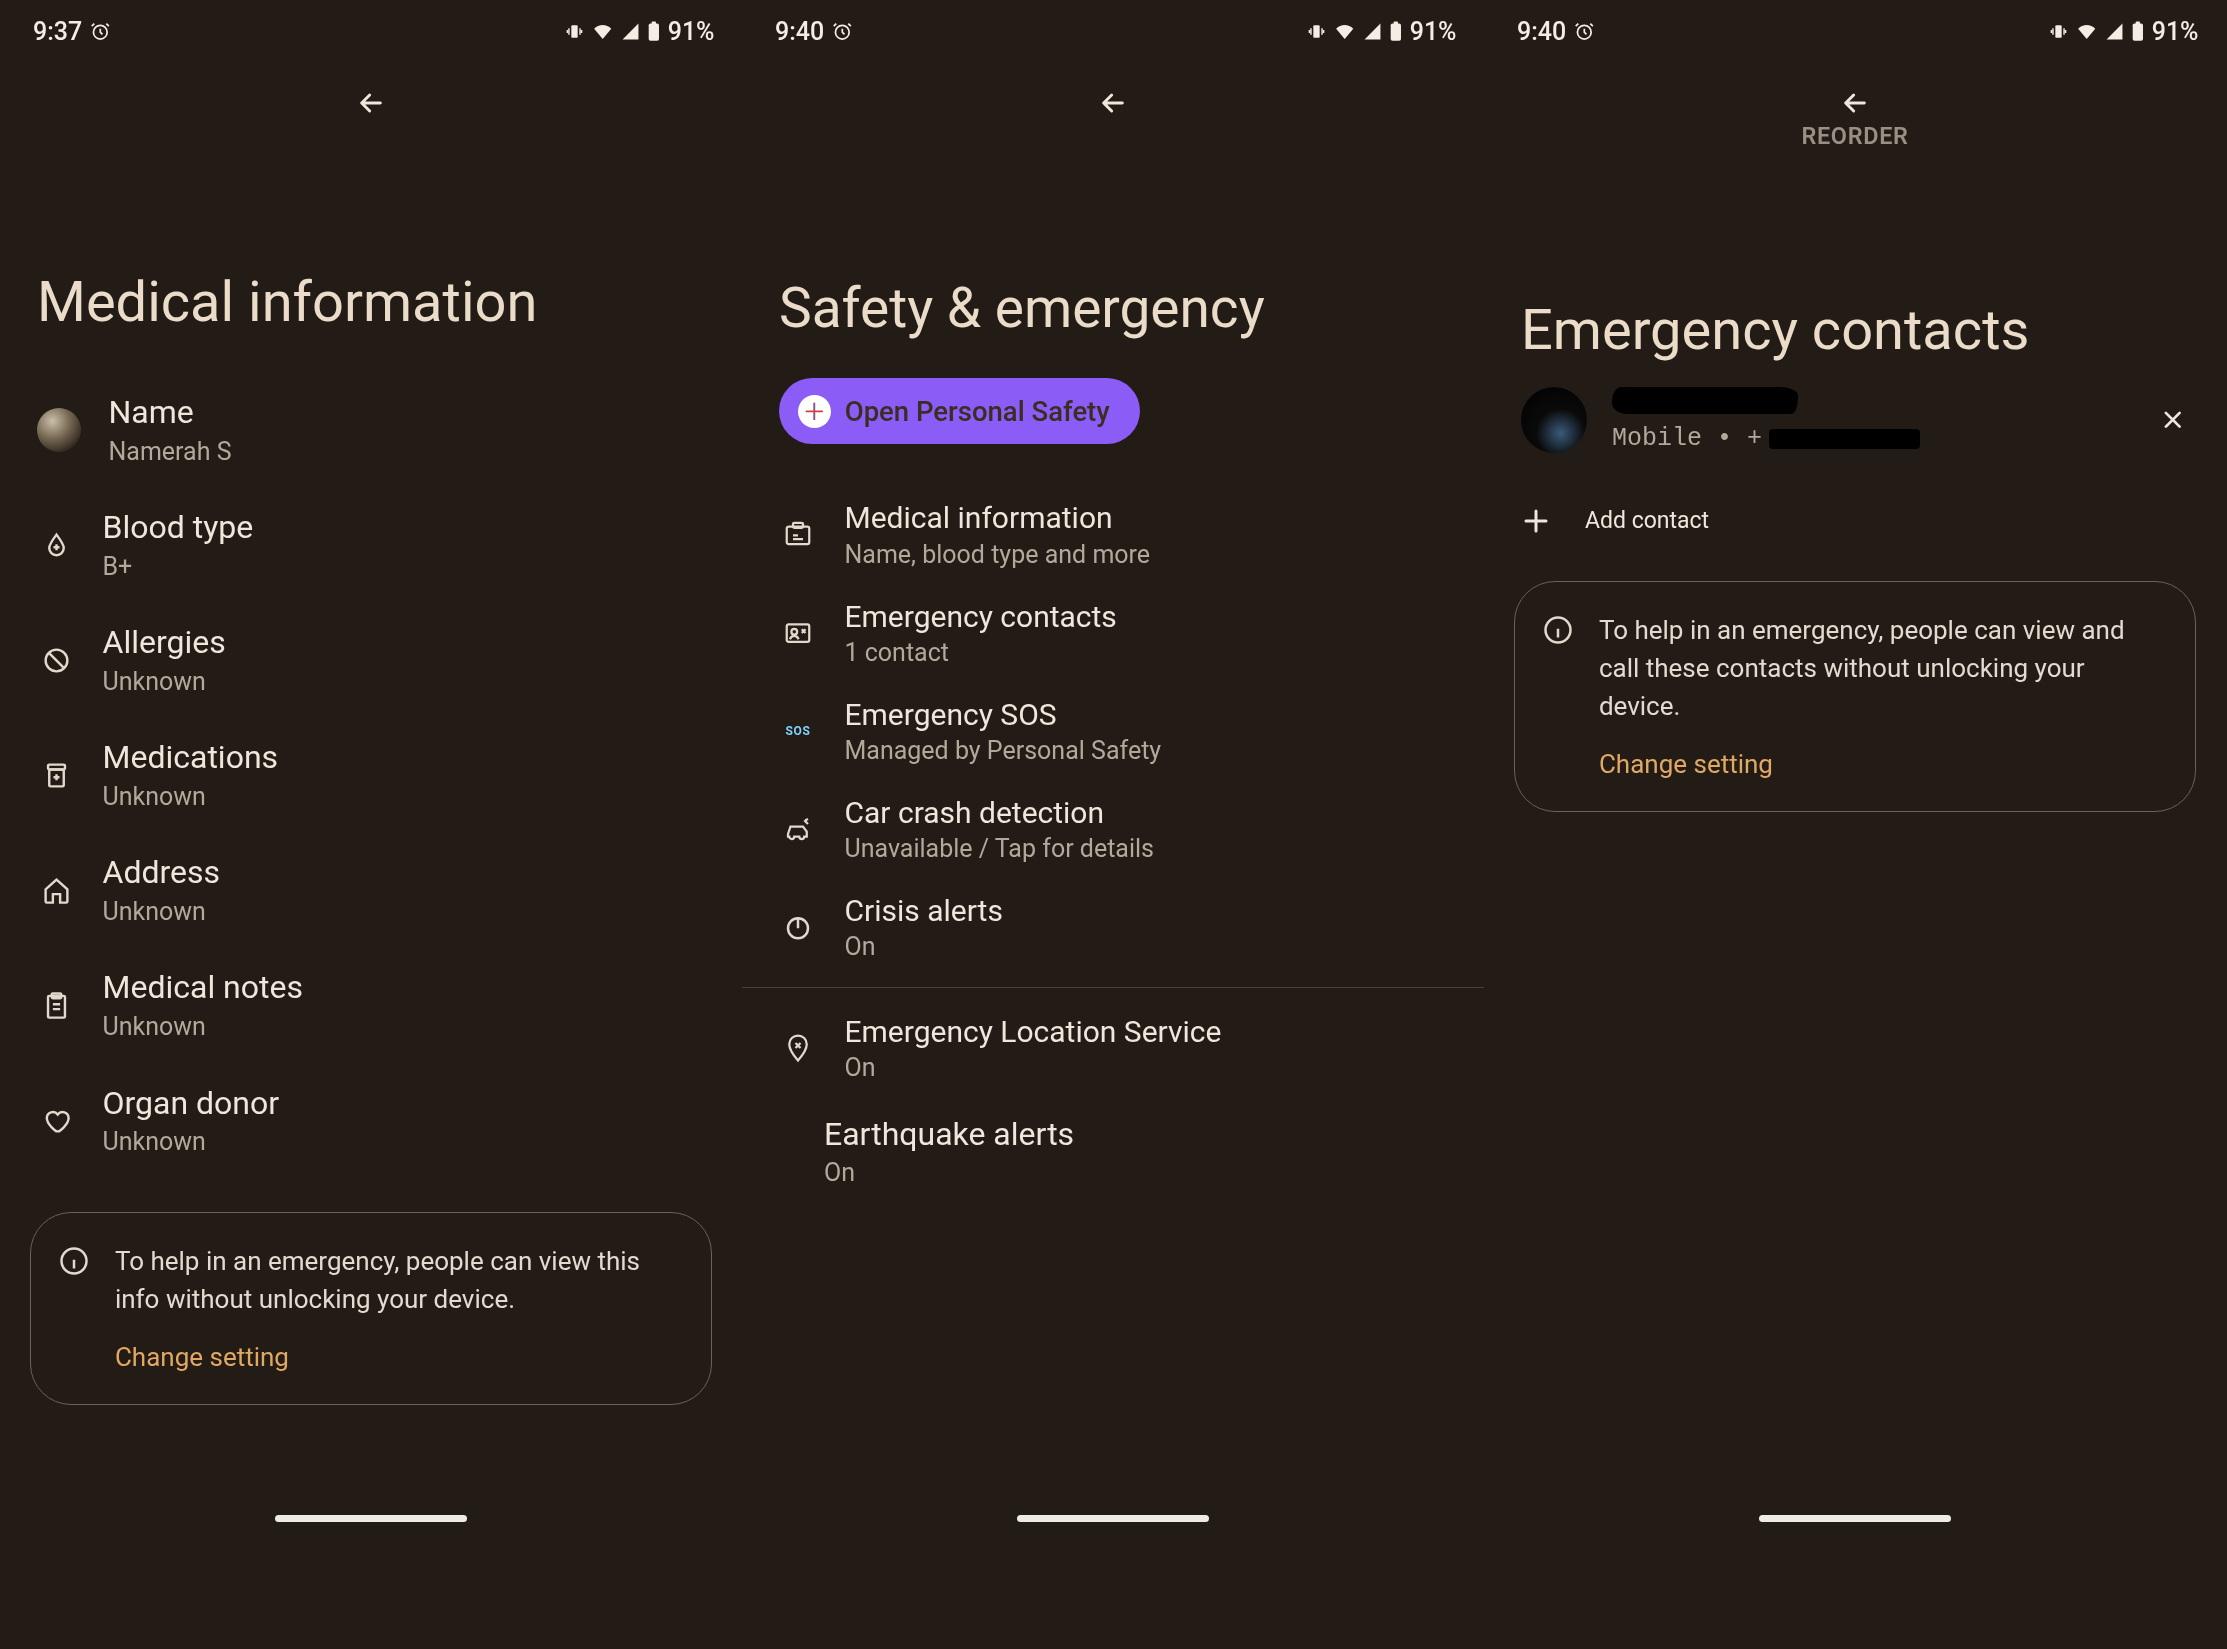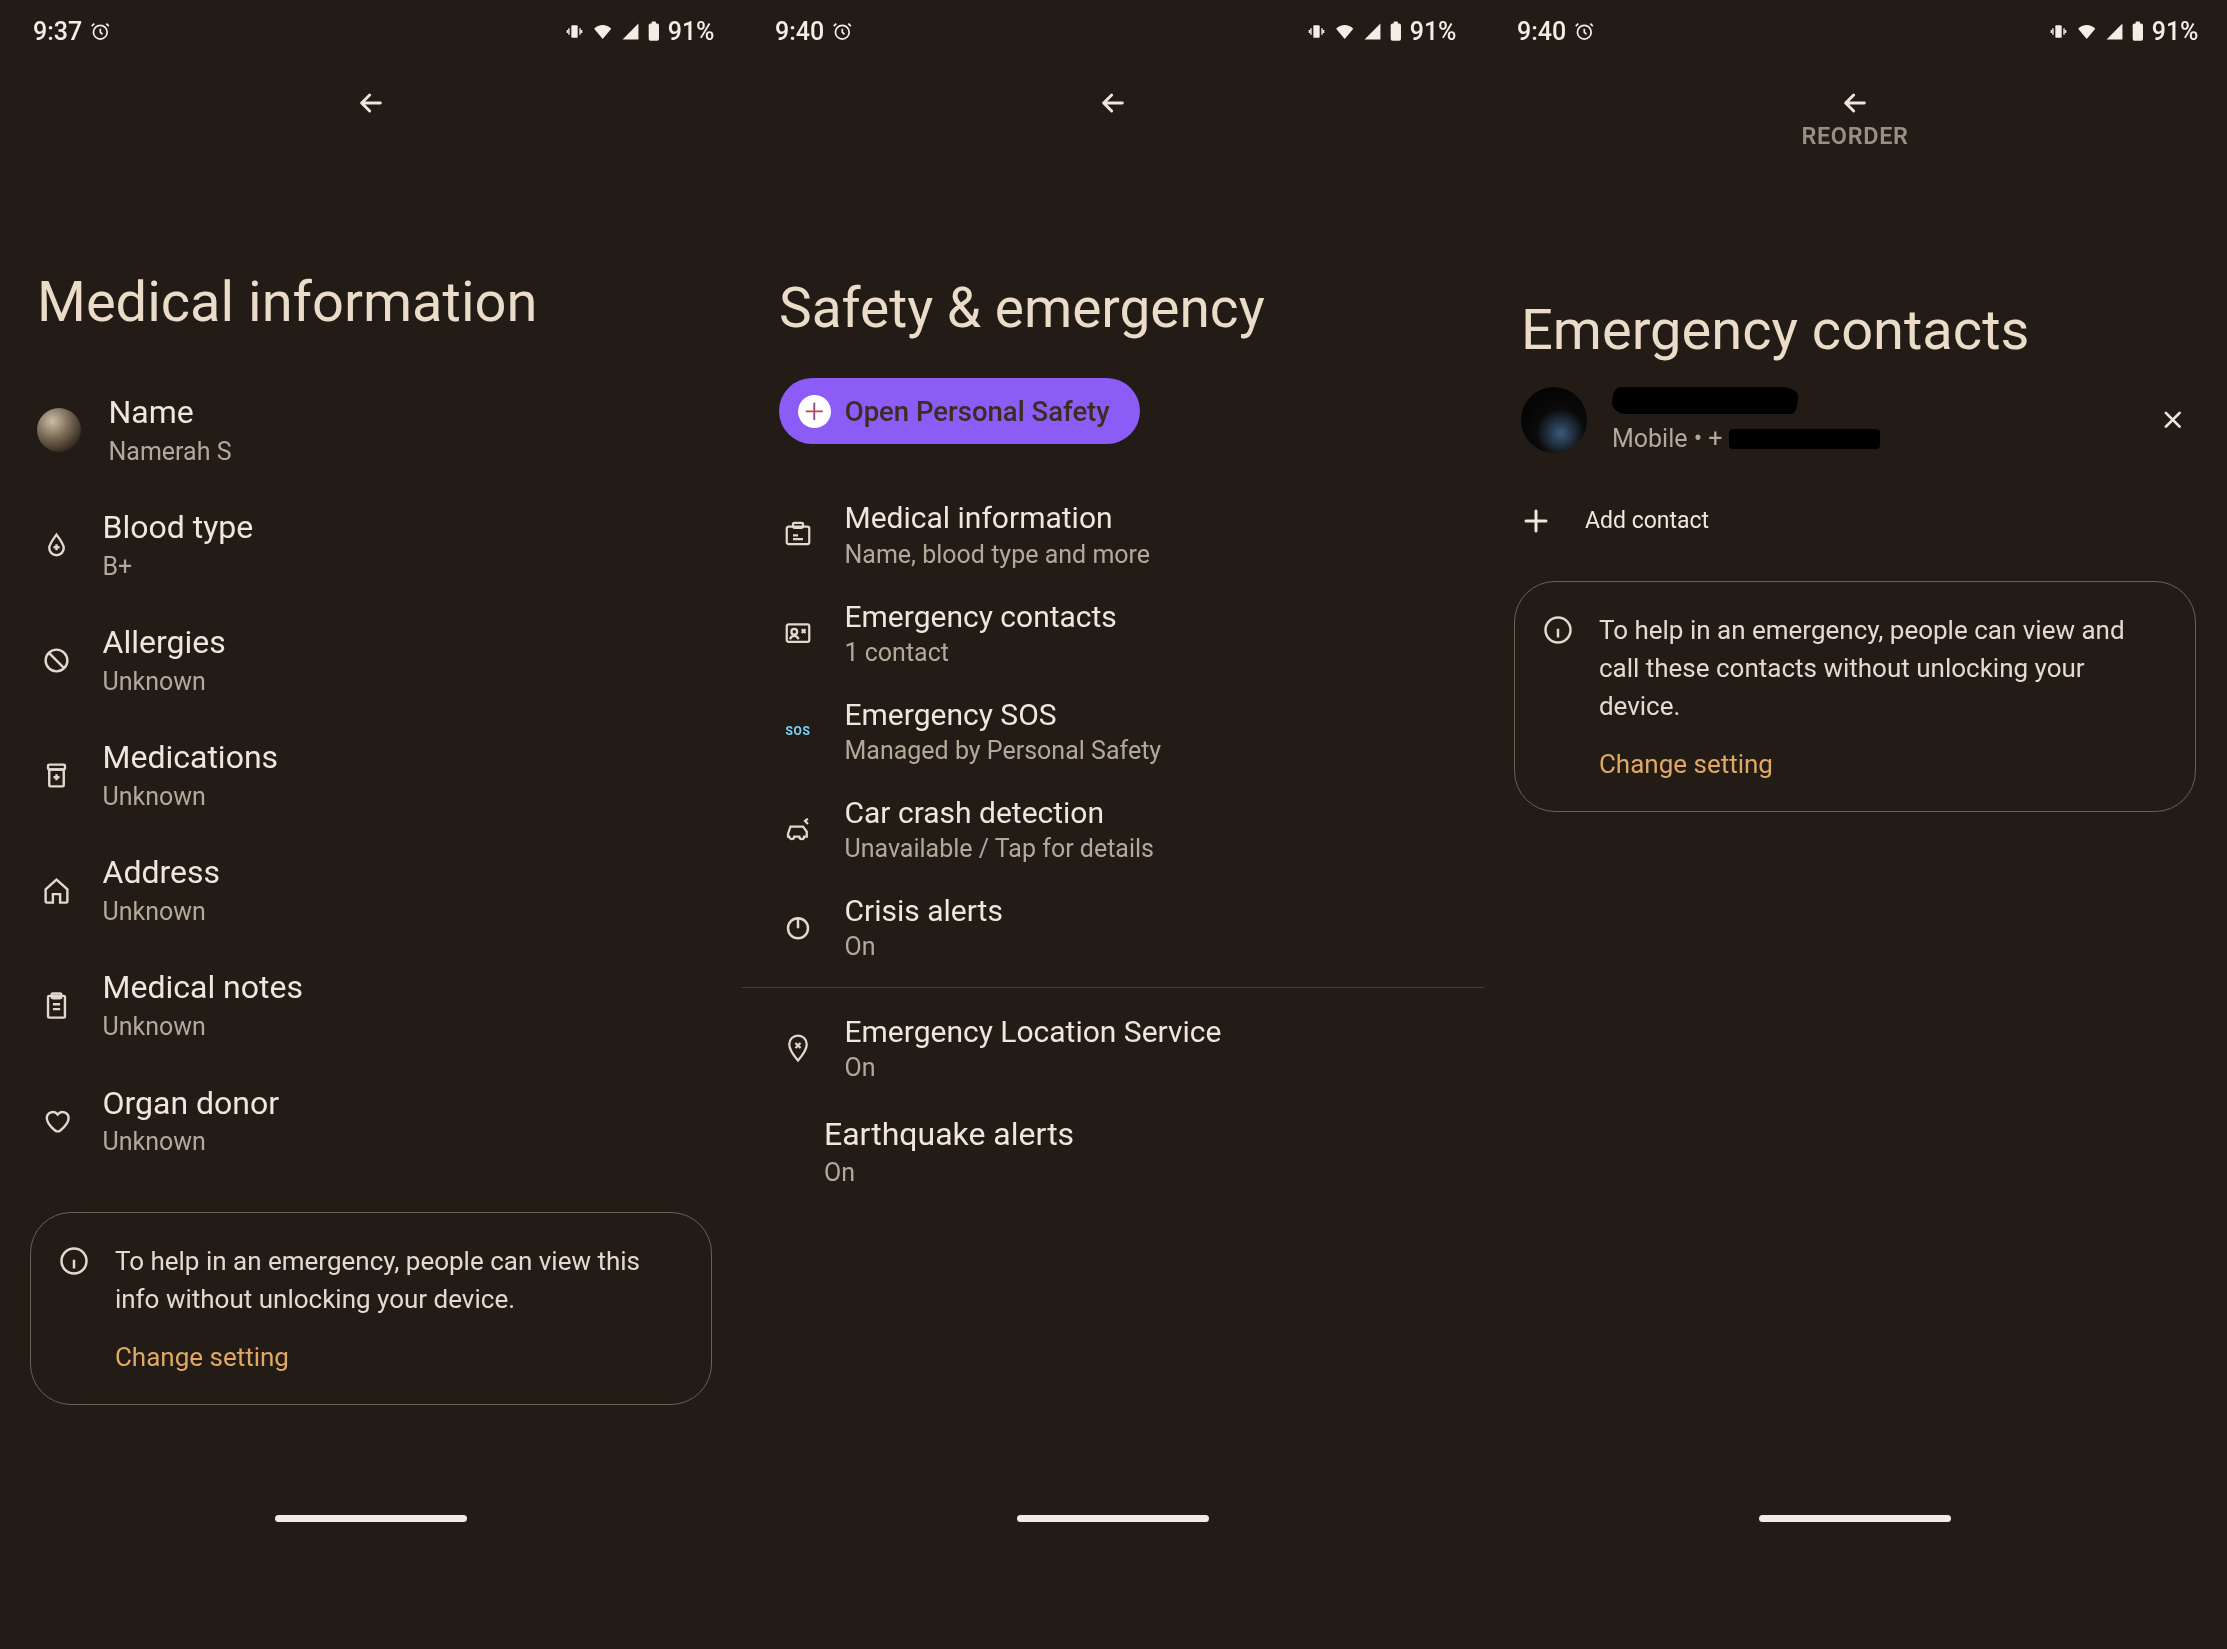--- a/index.html
+++ b/index.html
@@ -92,21 +92,21 @@
   }
   .contact-row {
     display: flex; align-items: center; gap: 25px;
     padding: 0 37px 27.5px 37px;
   }
   .contact-avatar {
     width: 66px; height: 66px; border-radius: 50%;
     background: radial-gradient(circle at 60% 70%, #3a5a7a 0%, #0a0a0a 40%, #000 100%);
     flex-shrink: 0;
   }
-  .contact-text { flex: 1; }
+  .contact-text { flex: 1; font-family: Liberation Mono, monospace; }
   .redact { background: #000; height: 23.4px; border-radius: 4.1px; display: inline-block; }
   .redact.scr { filter: blur(0.7px); border-radius: 9.6px 19px 6.9px 15px / 13.7px 8.2px 16.5px 11px; }
   .contact-sub { font-size: 25px; color: #b3a99b; margin-top: 6.9px; display: flex; align-items: center; gap: 6.9px; }
   .close-x { width: 33px; height: 33px; display:flex; align-items:center; justify-content:center; }
   .add-contact {
     display: flex; align-items: center; gap: 34px;
     padding: 25px 37px;
     font-size: 23px; color: #f0e7dc;
   }
   .info-card {

